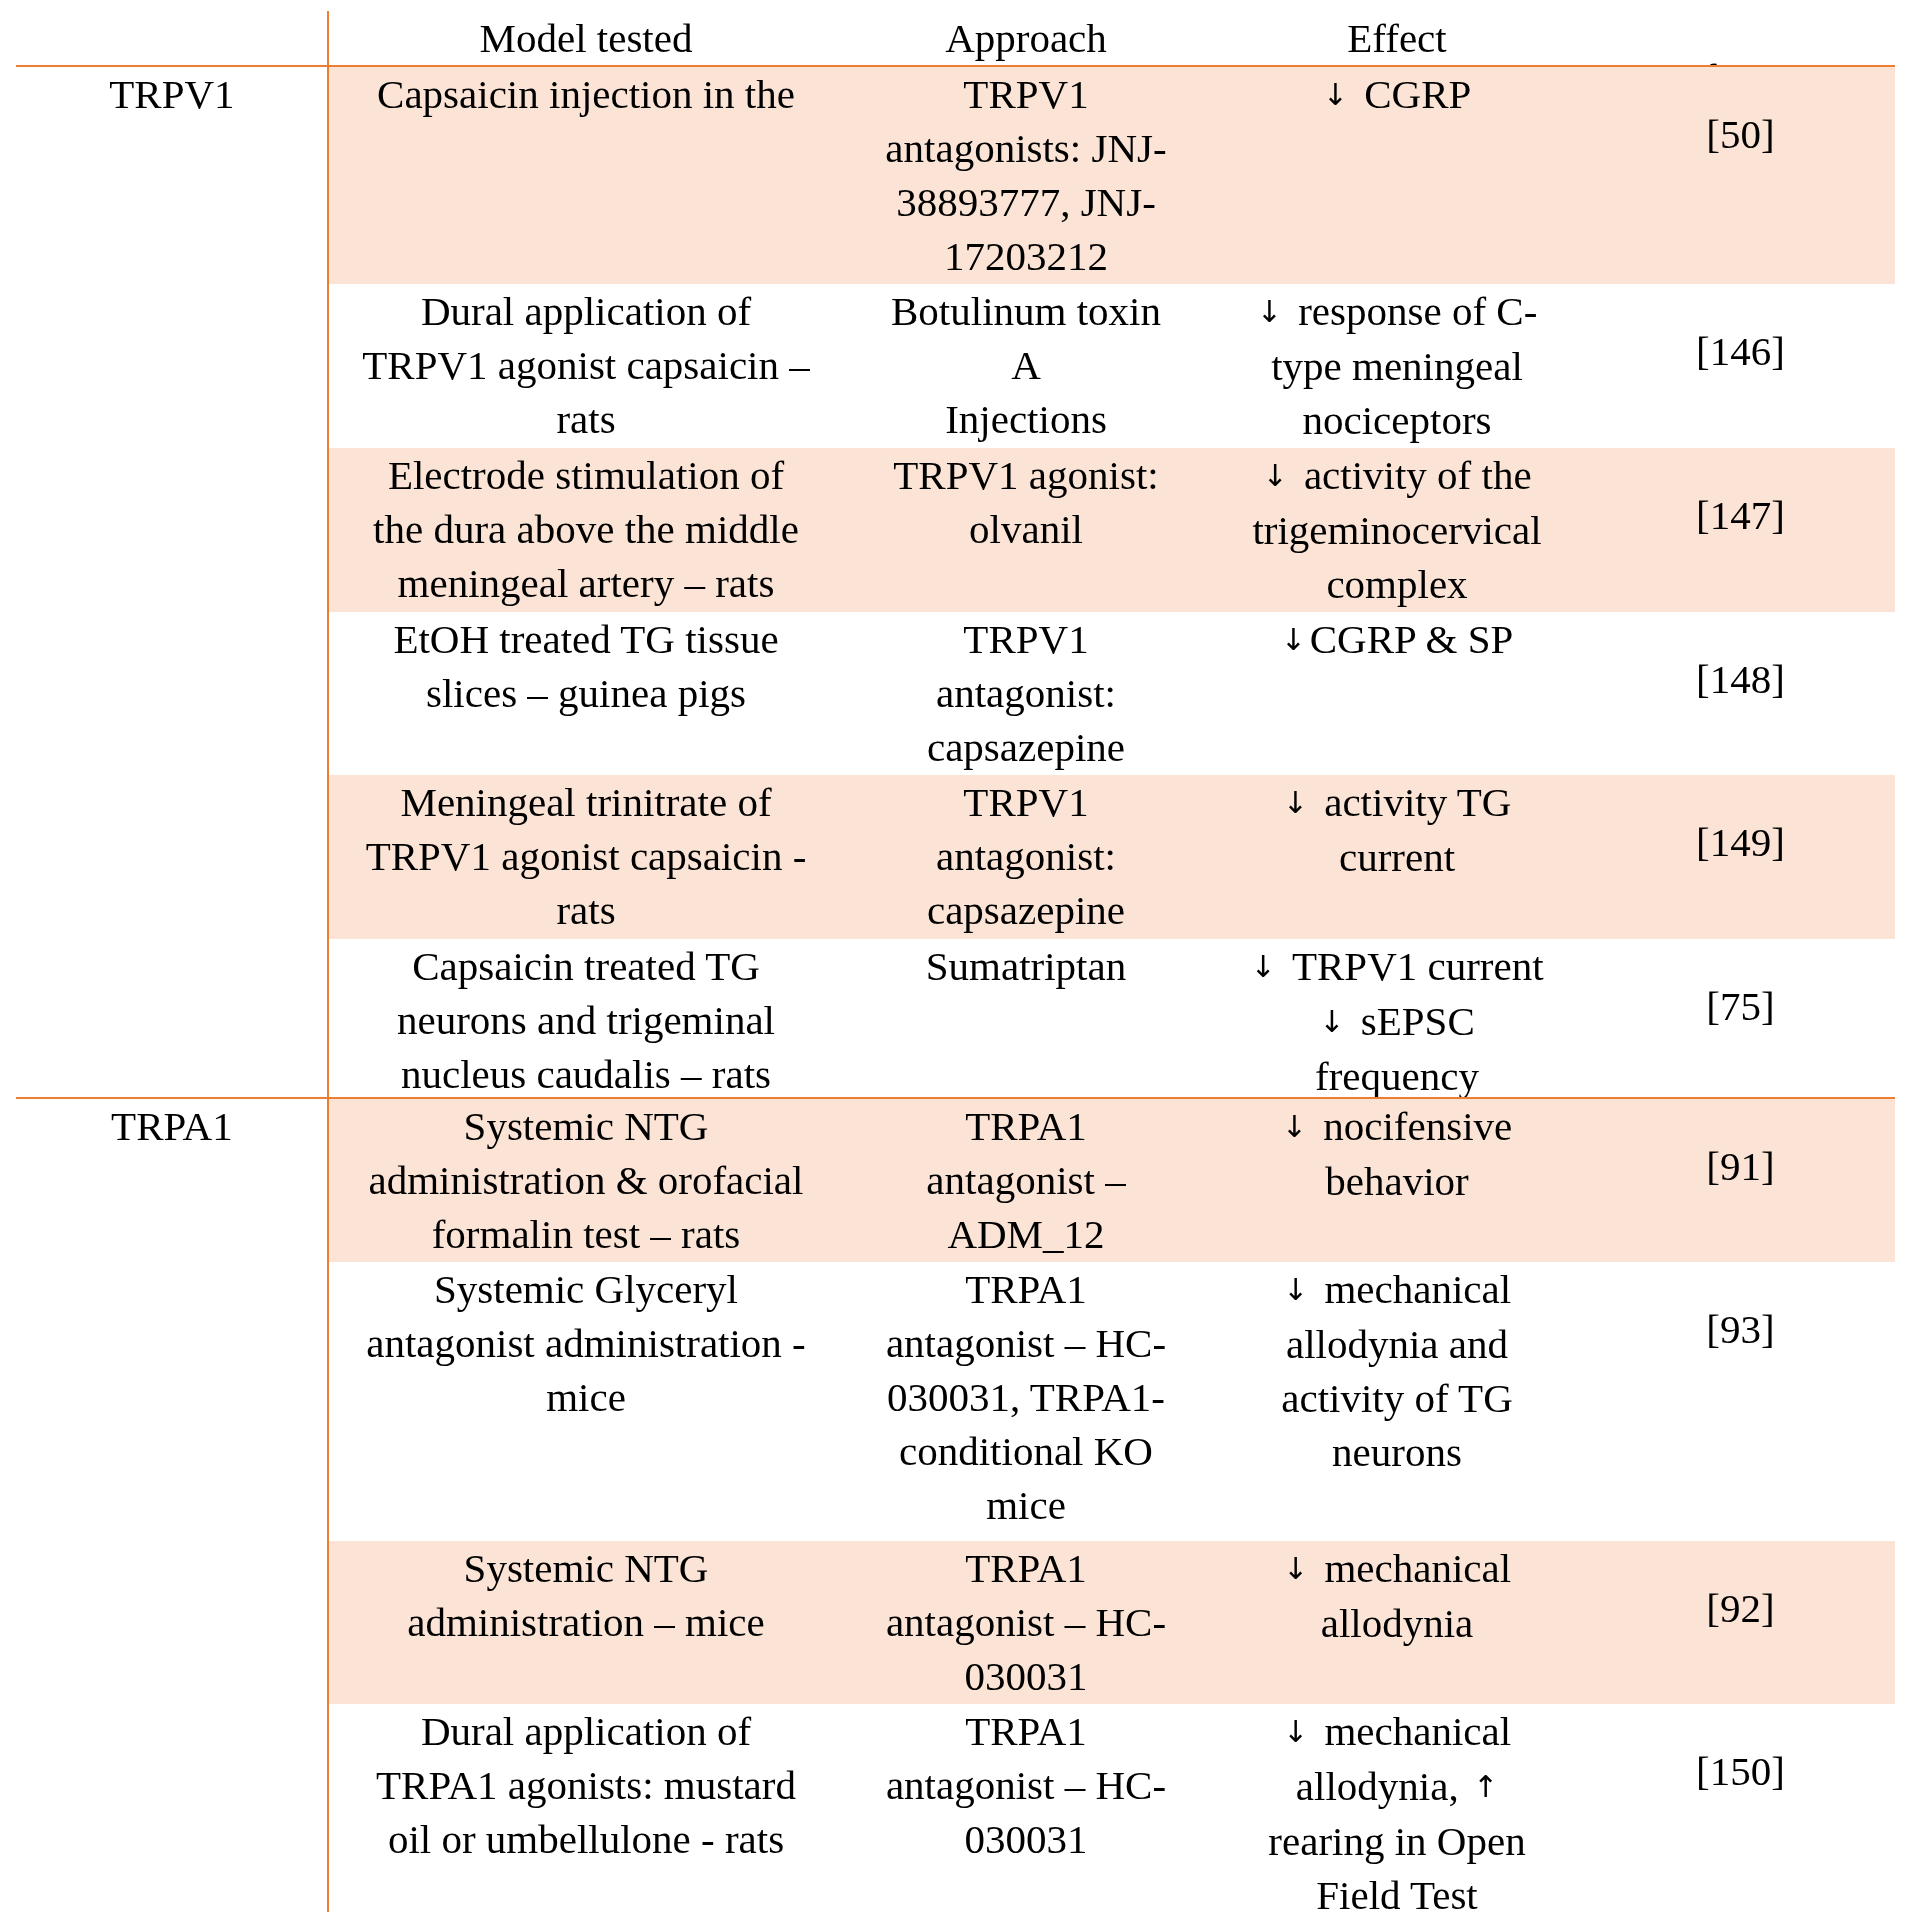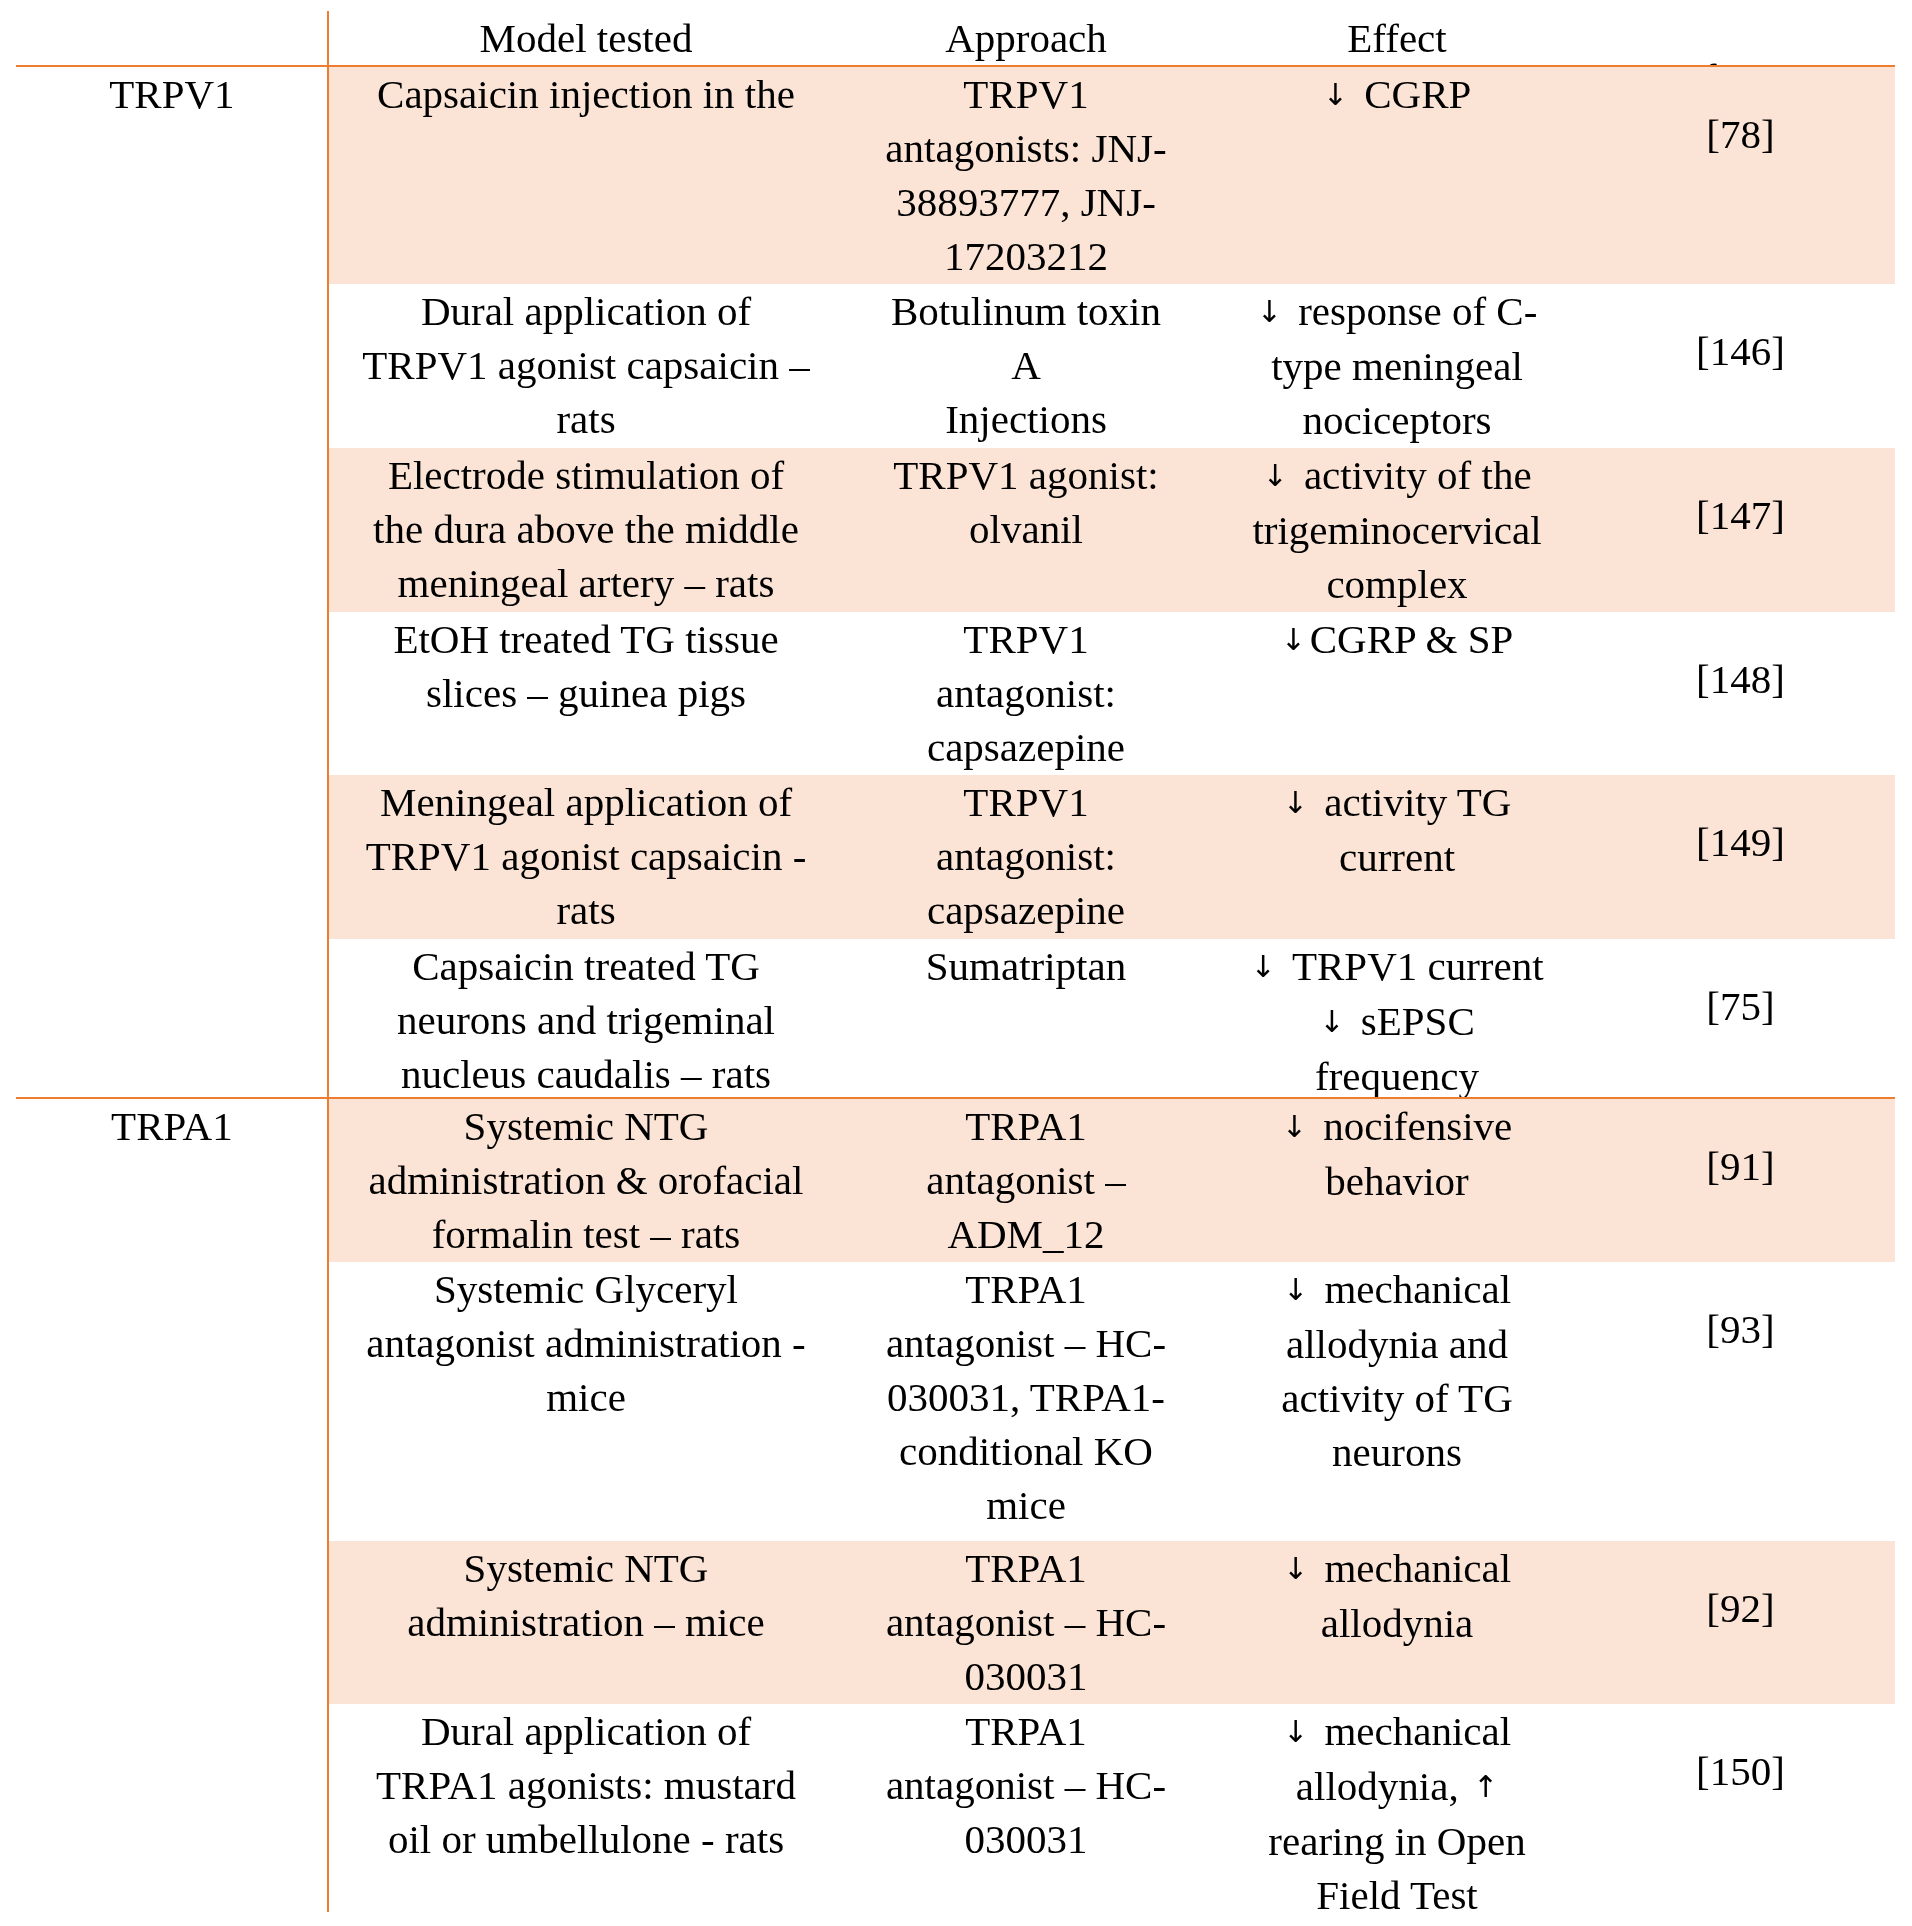--- a/index.html
+++ b/index.html
@@ -39,21 +39,21 @@
       </div>
       <div class="cell c2">
         <span class="line">TRPV1</span>
         <span class="line">antagonists: JNJ-</span>
         <span class="line">38893777, JNJ-</span>
         <span class="line">17203212</span>
       </div>
       <div class="cell c3">
         <span class="line"><span class="arrow">↓</span><span>CGRP</span></span>
       </div>
-      <div class="cell c4">[78]</div>
+      <div class="cell c4">[50]</div>
     </div>
     <div class="row" style="top: 284px; height: 164px;">
       <div class="cell c0"></div>
       <div class="cell c1">
         <span class="line">Dural application of</span>
         <span class="line">TRPV1 agonist capsaicin –</span>
         <span class="line">rats</span>
       </div>
       <div class="cell c2">
         <span class="line">Botulinum toxin</span>
@@ -99,21 +99,21 @@
       </div>
       <div class="cell c3">
         <span class="line"><span class="arrow" style="margin-right: 3.9px;">↓</span><span>CGRP &amp; SP</span></span>
       </div>
       <div class="cell c4">[148]</div>
     </div>
     <div class="row" style="top: 775px; height: 164px;">
       <div class="shade"></div>
       <div class="cell c0"></div>
       <div class="cell c1">
-        <span class="line">Meningeal application of</span>
+        <span class="line">Meningeal trinitrate of</span>
         <span class="line">TRPV1 agonist capsaicin -</span>
         <span class="line">rats</span>
       </div>
       <div class="cell c2">
         <span class="line">TRPV1</span>
         <span class="line">antagonist:</span>
         <span class="line">capsazepine</span>
       </div>
       <div class="cell c3">
         <span class="line"><span class="arrow">↓</span><span>activity TG</span></span>

